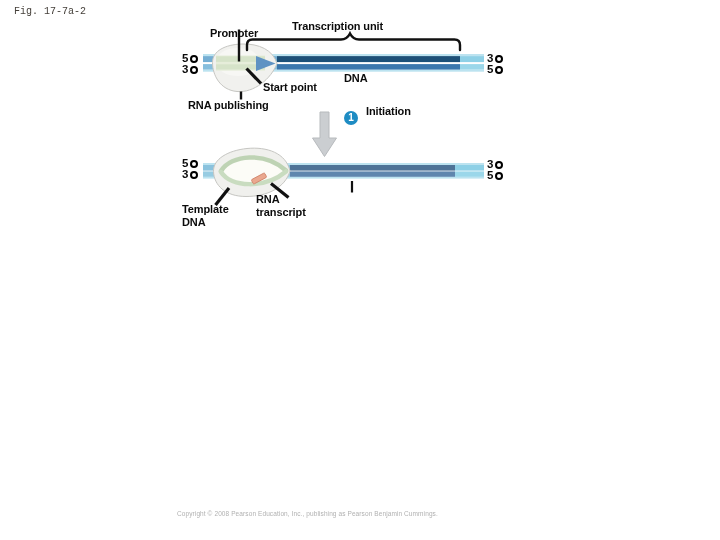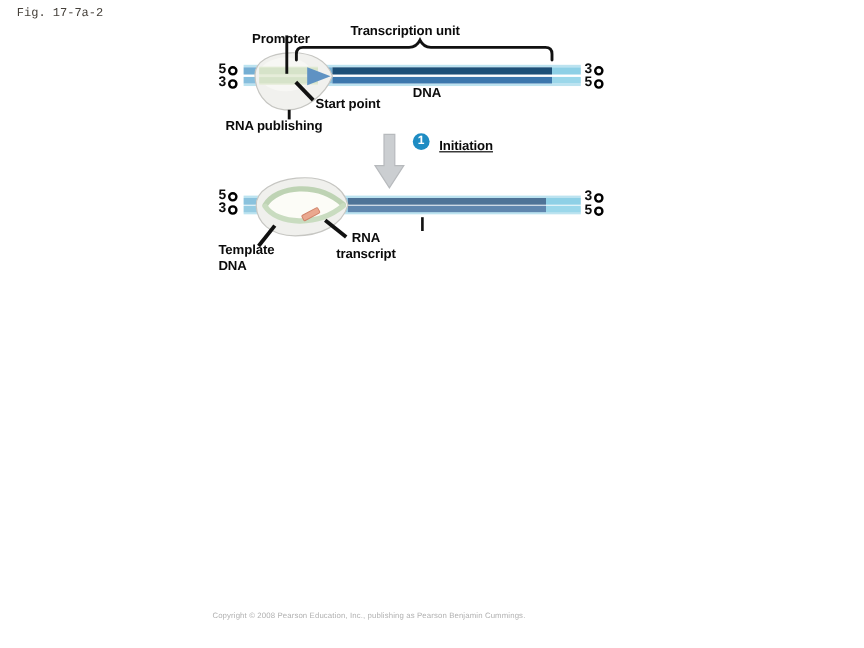--- a/index.html
+++ b/index.html
@@ -104,36 +104,36 @@
   <div class="end" style="left:487px;top:64px;">
     <span>5</span>
     <span class="ring"></span>
   </div>
 
   <div class="lbl" style="left:263px;top:81px;">Start point</div>
   <div class="lbl" style="left:344px;top:72px;">DNA</div>
   <div class="lbl" style="left:188px;top:99px;">RNA publishing</div>
 
   <div class="badge">1</div>
-  <div class="lbl" style="left:366px;top:116px;text-decoration:underline;">Initiation</div>
+  <div class="lbl" style="left:366px;top:105px;">Initiation</div>
 
   <div class="end" style="left:182px;top:158px;">
     <span>5</span>
     <span class="ring"></span>
   </div>
   <div class="end" style="left:182px;top:168.5px;">
     <span>3</span>
     <span class="ring"></span>
   </div>
   <div class="end" style="left:487px;top:159px;">
     <span>3</span>
     <span class="ring"></span>
   </div>
   <div class="end" style="left:487px;top:170px;">
     <span>5</span>
     <span class="ring"></span>
   </div>
 
   <div class="lbl wrap" style="left:182px;top:203px;width:70px;">Template DNA</div>
-  <div class="lbl wrap" style="left:268px;top:193px;width:74px;text-align:center;">RNA transcript</div>
+  <div class="lbl wrap" style="left:256px;top:193px;width:74px;">RNA transcript</div>
 
   <div class="copyright">Copyright © 2008 Pearson Education, Inc., publishing as Pearson Benjamin Cummings.</div>
 </div>
 
 </body></html>

